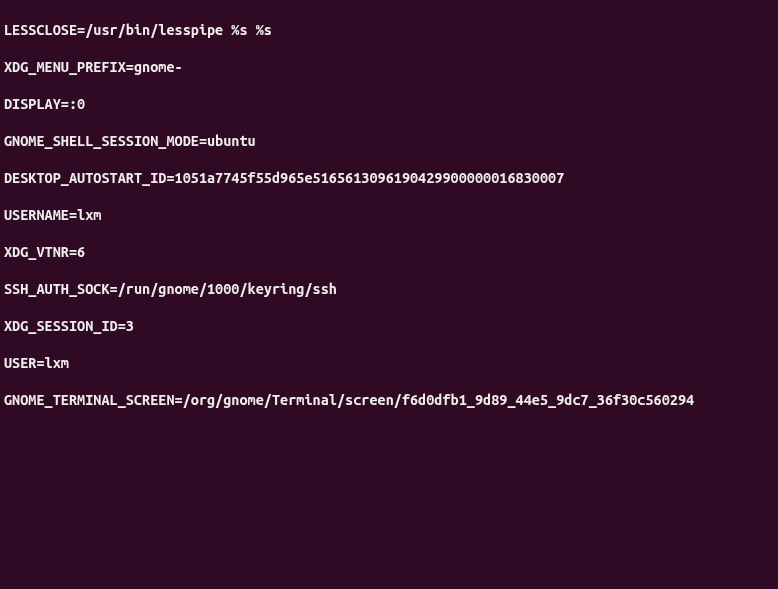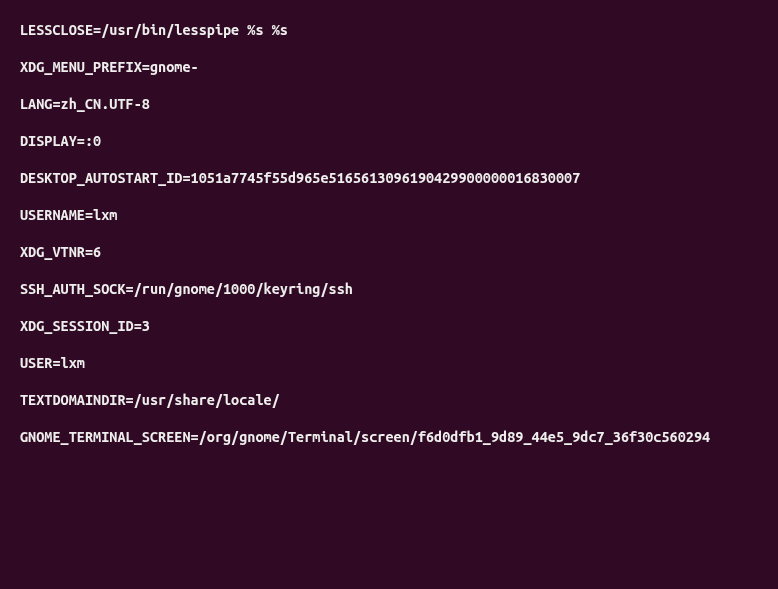--- a/index.html
+++ b/index.html
@@ -7,48 +7,47 @@
     padding: 0;
     width: 778px;
     height: 589px;
     background: #300a24;
     overflow: hidden;
   }
   .terminal {
     box-sizing: border-box;
     width: 778px;
     height: 589px;
-    padding: 2px 20px;
+    padding: 2px 4px;
     font-family: "Ubuntu Mono", "DejaVu Sans Mono", Menlo, Consolas, monospace;
     font-size: 14.5px;
     line-height: 18.5px;
     color: #eeeeec;
     white-space: pre;
     font-weight: 600;
     letter-spacing: 0px;
   }
   .line {
     white-space: pre;
   }
 </style>
 </head>
 <body>
 
 <div class="terminal">
 <div class="line">LESSCLOSE=/usr/bin/lesspipe %s %s</div>
 <div class="line">XDG_MENU_PREFIX=gnome-</div>
-<div class="line">LANG=zh_CN.UTF-8</div>
 <div class="line">DISPLAY=:0</div>
+<div class="line">GNOME_SHELL_SESSION_MODE=ubuntu</div>
 <div class="line">DESKTOP_AUTOSTART_ID=1051a7745f55d965e5165613096190429900000016830007</div>
 <div class="line">USERNAME=lxm</div>
 <div class="line">XDG_VTNR=6</div>
 <div class="line">SSH_AUTH_SOCK=/run/gnome/1000/keyring/ssh</div>
 <div class="line">XDG_SESSION_ID=3</div>
 <div class="line">USER=lxm</div>
-<div class="line">TEXTDOMAINDIR=/usr/share/locale/</div>
 <div class="line">GNOME_TERMINAL_SCREEN=/org/gnome/Terminal/screen/f6d0dfb1_9d89_44e5_9dc7_36f30c560294</div>
 
 
 
 
 
 
 
 
 

